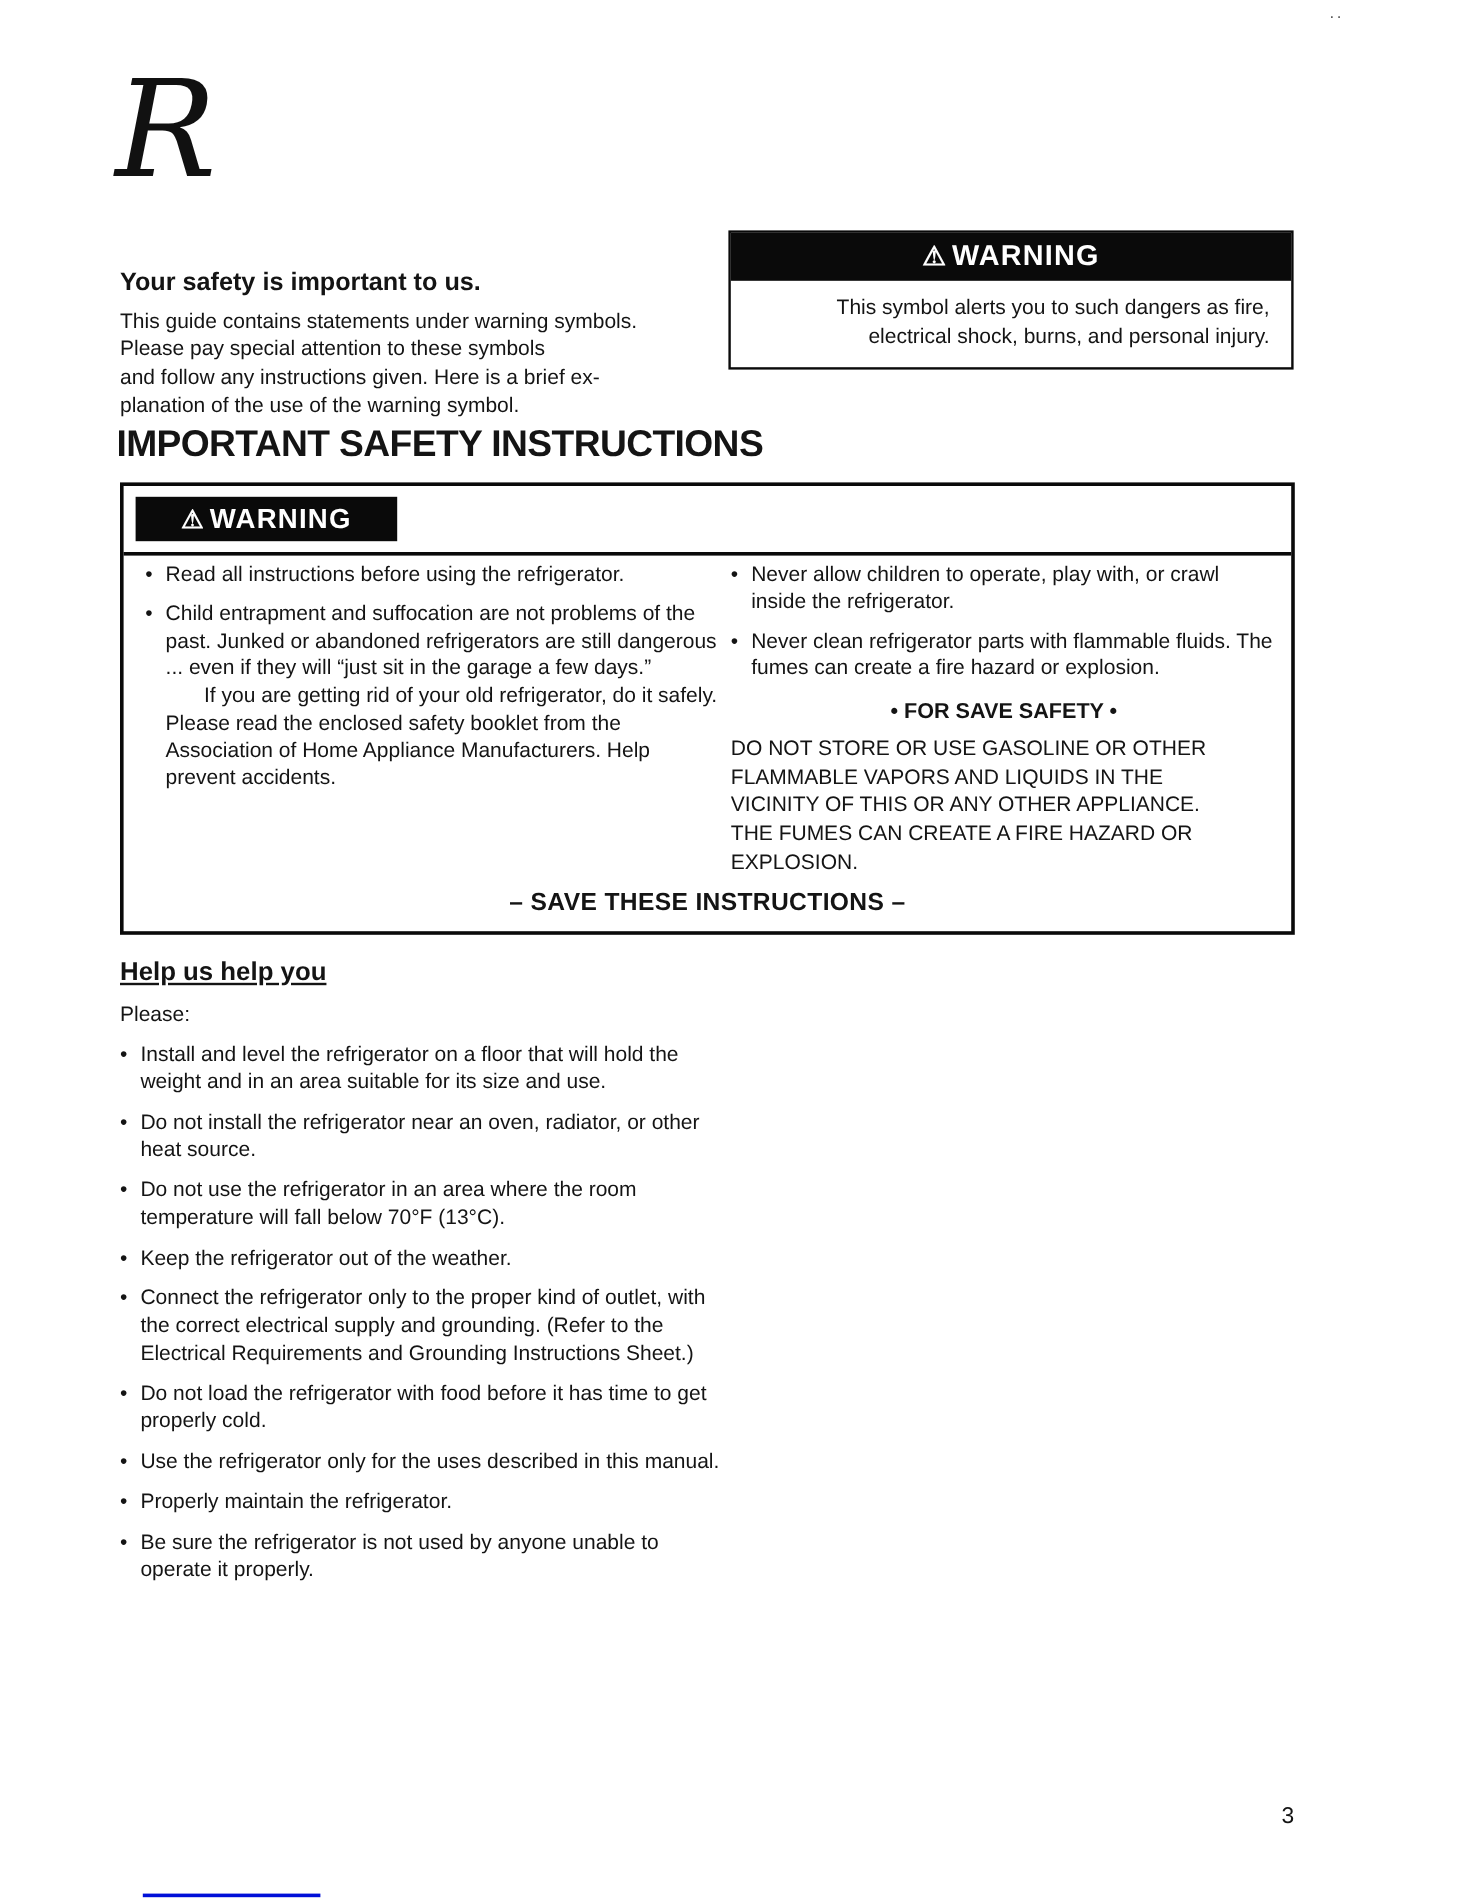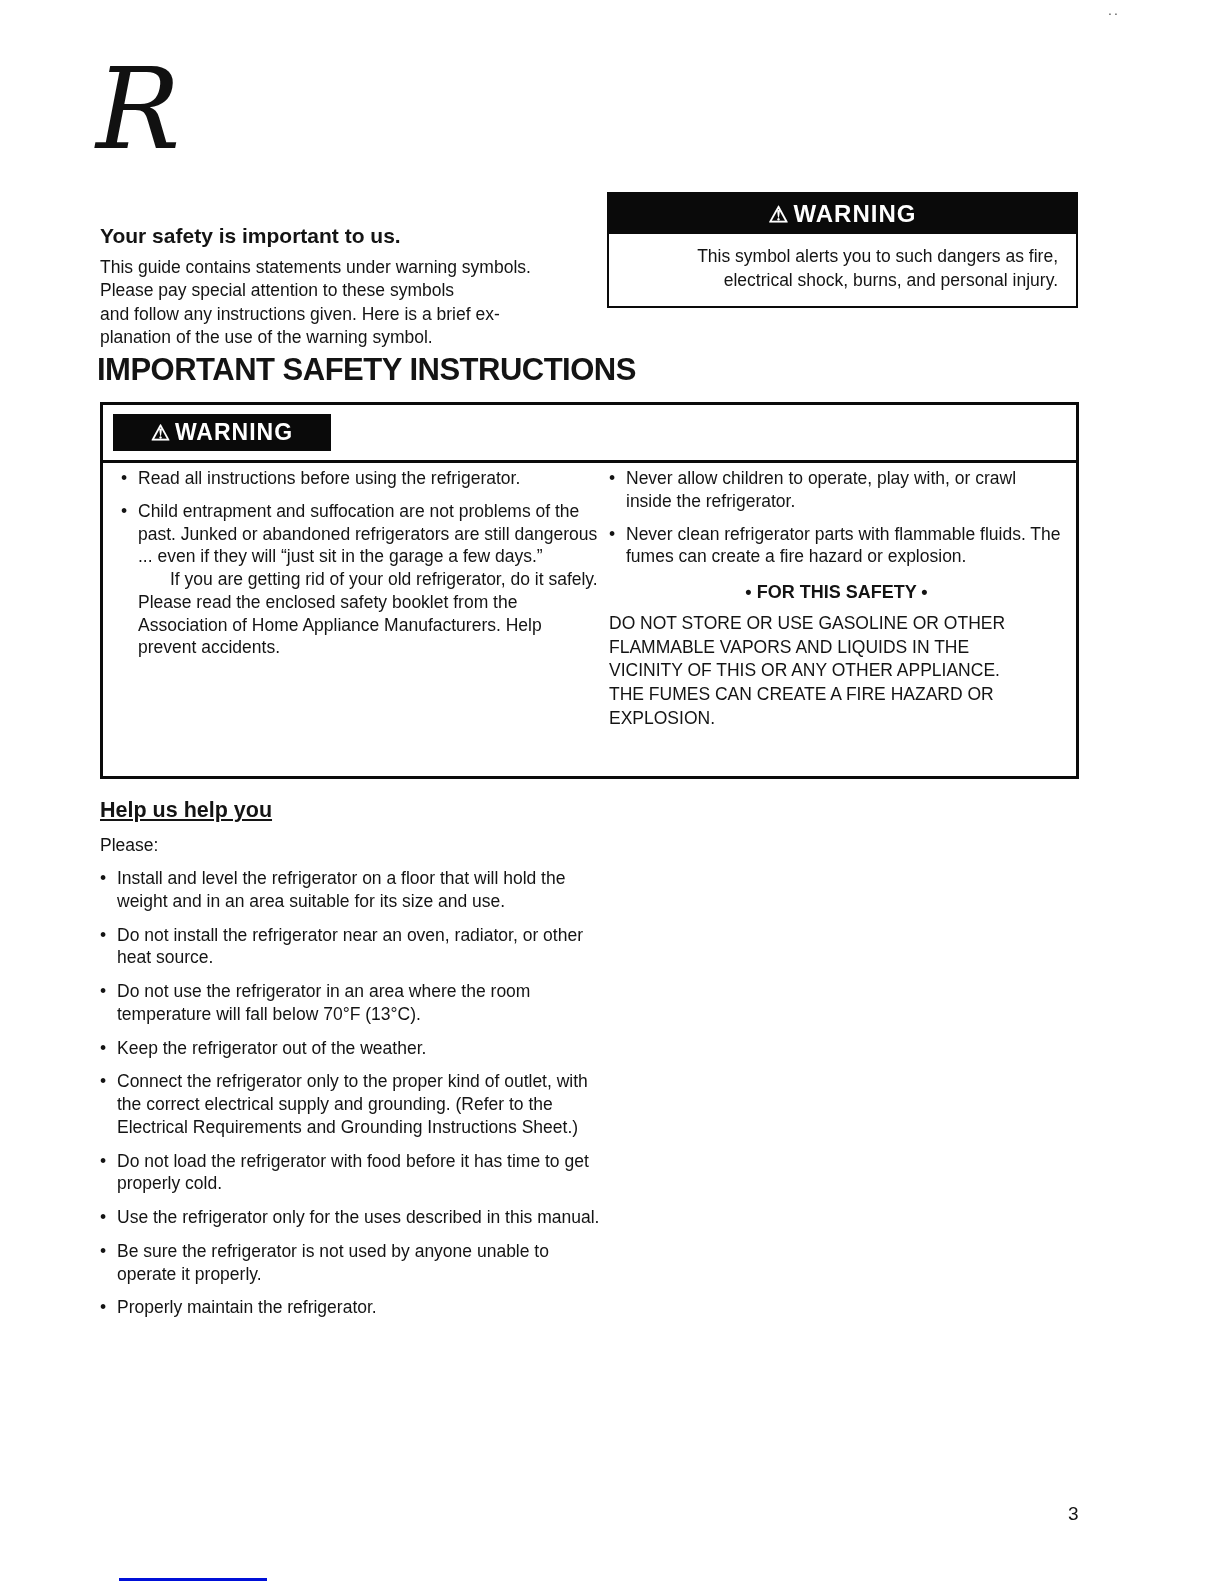--- a/index.html
+++ b/index.html
@@ -161,28 +161,29 @@
         <ul class="plain">
 
             <li class="bullet-item">
               <span class="b-body"><span>Never allow children to operate, play with, or crawl inside the refrigerator.</span></span>
             </li>
 
             <li class="bullet-item">
               <span class="b-body"><span>Never clean refrigerator parts with flammable fluids. The fumes can create a fire hazard or explosion.</span></span>
             </li>
           </ul>
-        <p class="fys-heading">• FOR THIS SAFETY •</p>
+        <p class="fys-heading">• FOR SAVE SAFETY •</p>
         <p class="fys-body">DO NOT STORE OR USE GASOLINE OR OTHER
 FLAMMABLE VAPORS AND LIQUIDS IN THE
 VICINITY OF THIS OR ANY OTHER APPLIANCE.
 THE FUMES CAN CREATE A FIRE HAZARD OR
 EXPLOSION.</p>
       </div>
     </div>
+    <p class="save-line">– SAVE THESE INSTRUCTIONS –</p>
   </section>
 
   <section class="help">
     <h2>Help us help you</h2>
     <p class="help-intro">Please:</p>
     <ul class="plain">
 
         <li class="bullet-item">
           <span class="b-body"><span>Install and level the refrigerator on a floor that will hold the weight and in an area suitable for its size and use.</span></span>
         </li>
@@ -205,25 +206,25 @@
 
         <li class="bullet-item">
           <span class="b-body"><span>Do not load the refrigerator with food before it has time to get properly cold.</span></span>
         </li>
 
         <li class="bullet-item">
           <span class="b-body"><span>Use the refrigerator only for the uses described in this manual.</span></span>
         </li>
 
         <li class="bullet-item">
+          <span class="b-body"><span>Properly maintain the refrigerator.</span></span>
+        </li>
+
+        <li class="bullet-item">
           <span class="b-body"><span>Be sure the refrigerator is not used by anyone unable to operate it properly.</span></span>
-        </li>
-
-        <li class="bullet-item">
-          <span class="b-body"><span>Properly maintain the refrigerator.</span></span>
         </li>
       </ul>
   </section>
 
   <div class="page-number">3</div>
   <div class="blue-line"></div>
 
 </div>
 
 </body></html>

